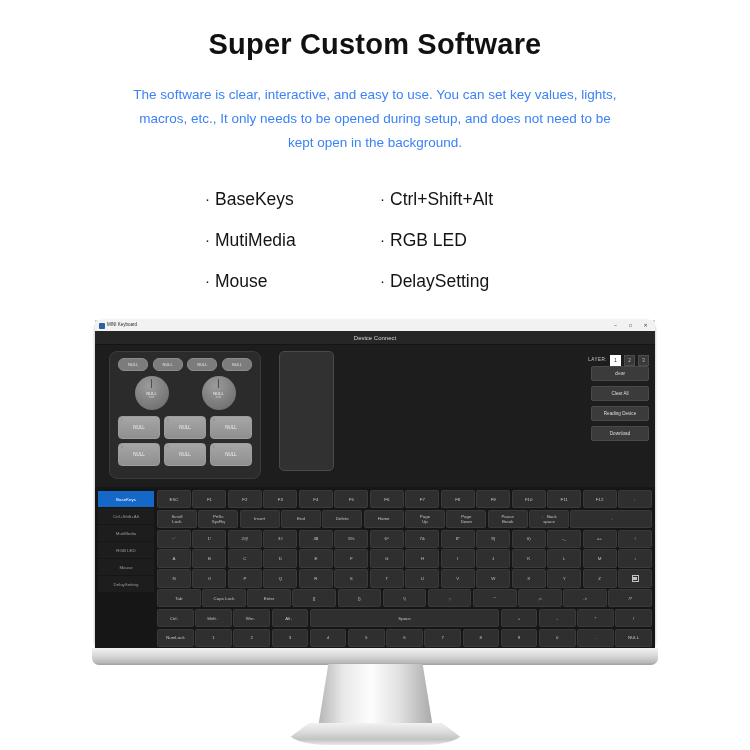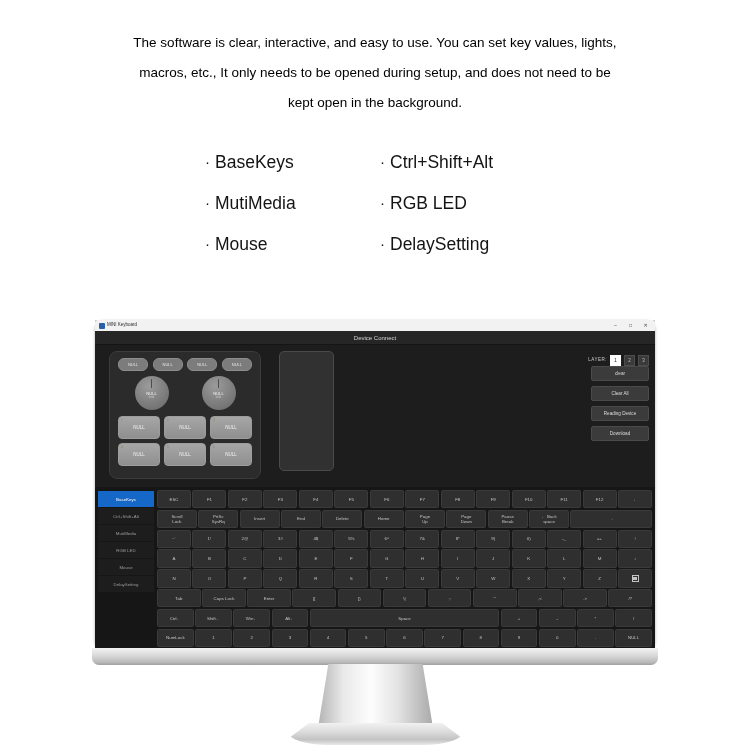--- a/index.html
+++ b/index.html
@@ -8,21 +8,21 @@
     font-family:"Liberation Sans", sans-serif;
     color:#1a1a1a;overflow:hidden;position:relative;
   }
   
   .hero{padding-top:28px;text-align:center;}
   .hero-title{
     font-size:29px;font-weight:bold;letter-spacing:.2px;color:#111;
     margin:0 0 22px 0;
   }
   .hero-desc{
-    font-size:13.5px;line-height:30px;color:#000000;
+    font-size:13.5px;line-height:24px;color:#3b82f6;
     width:500px;margin:0 auto;text-align:center;
   }
   
   .features{
     width:340px;margin:34px auto 0 auto;
     display:grid;grid-template-columns:1fr 1fr;
     row-gap:20px;column-gap:10px;
   }
   .feature{
     font-size:17.5px;color:#141414;display:flex;align-items:center;
@@ -162,20 +162,21 @@
   .menu-ico{display:flex;flex-direction:column;gap:.8px;align-items:center;}
   .menu-ico i{display:block;width:5px;height:.8px;background:#c3c3c3;}
   .menu-ico .box{width:5px;height:5px;border:.6px solid #c3c3c3;display:flex;
     flex-direction:column;justify-content:space-evenly;align-items:center;}
   .menu-ico .box i{width:3.4px;}
 </style>
 </head>
 <body>
 
 <div class="hero">
+  <h1 class="hero-title">Super Custom Software</h1>
   <p class="hero-desc">The software is clear, interactive, and easy to use. You can set key values, lights, macros, etc., It only needs to be opened during setup, and does not need to be kept open in the background.</p>
 </div>
 
 <div class="features" id="feature-list">
     <div class="feature">
       <span class="dot">·</span>
       <span>BaseKeys</span>
     </div>
     <div class="feature">
       <span class="dot">·</span>

